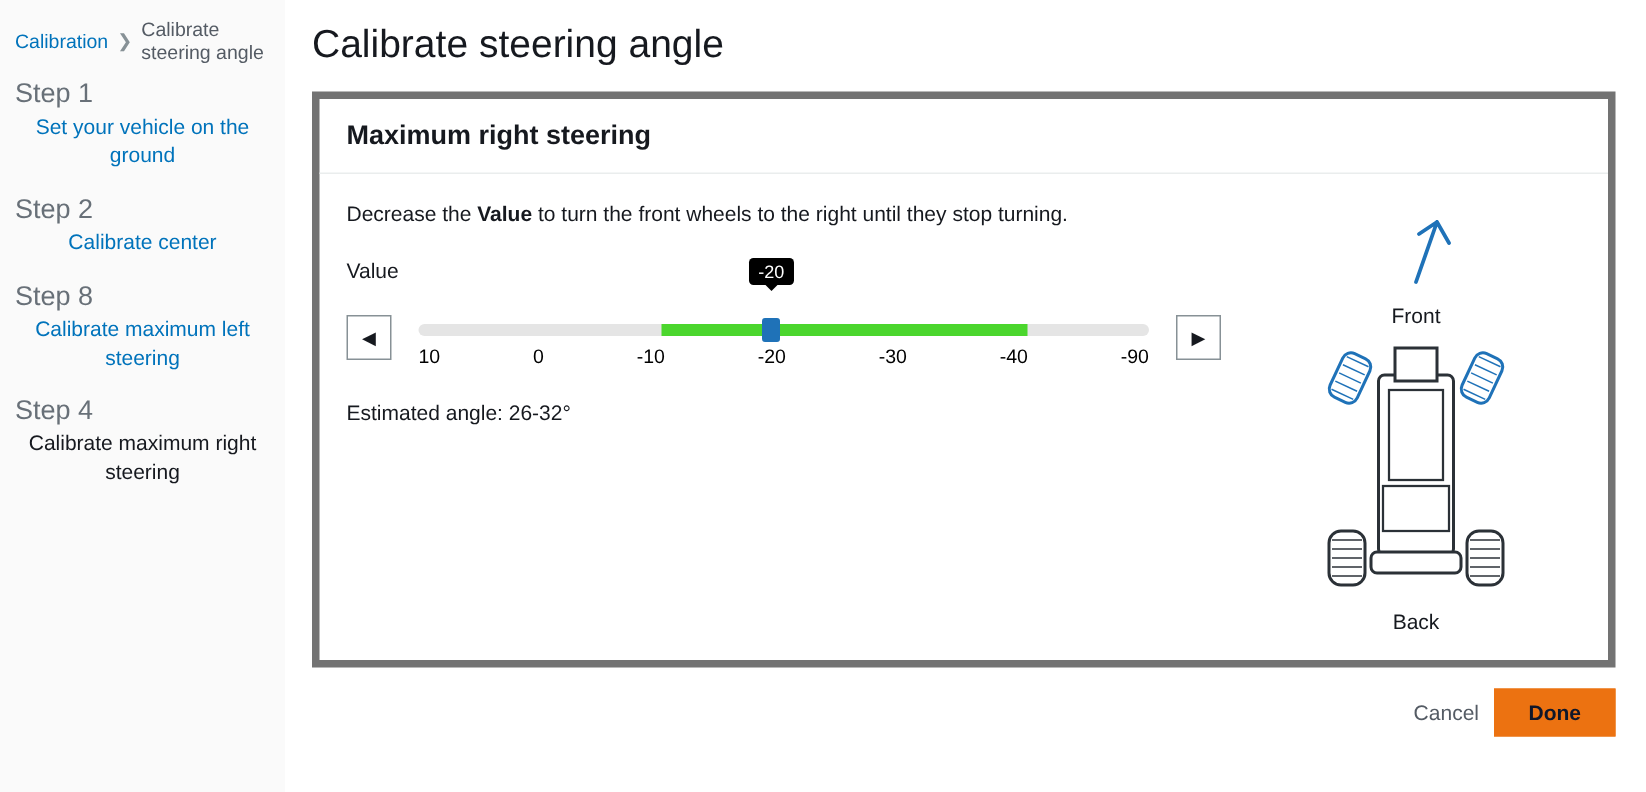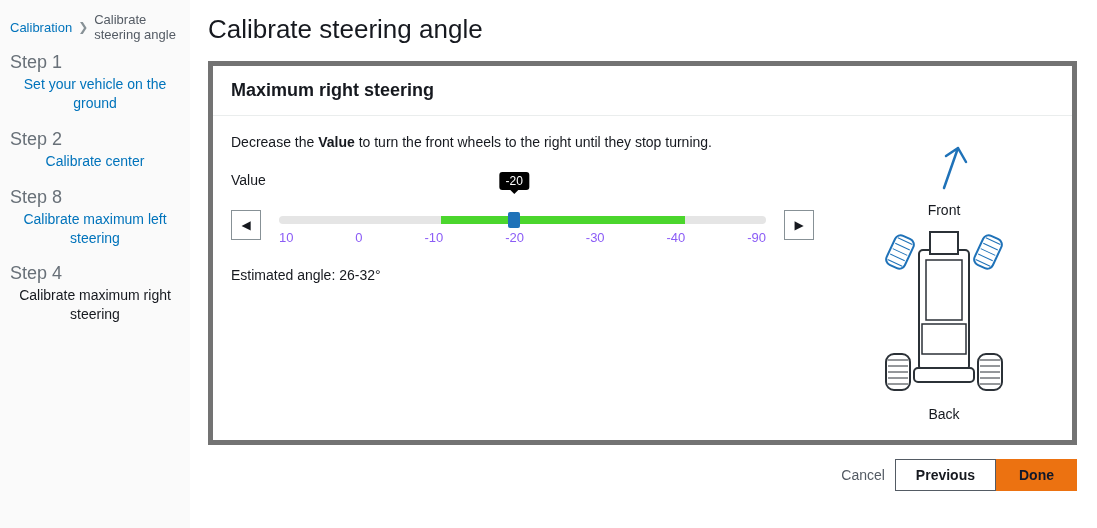--- a/index.html
+++ b/index.html
@@ -148,21 +148,21 @@
     left:50%;bottom:-4px;
     transform:translateX(-50%);
     border:4px solid transparent;
     border-top-color:#000;
     border-bottom:none;
   }
   .slider-ticks{
     display:flex;
     justify-content:space-between;
     font-size:13px;
-    color:#8b5cf6;
+    color:#000000;
     margin-top:6px;
     align-items:center;
   }
   .angle{
     font-size:14px;
   }
   
   .diagram{
     width:220px;
     display:flex;
@@ -319,17 +319,16 @@
               <line x1="-10" y1="12" x2="10" y2="12" stroke="#2b3137" stroke-width="1"></line>
             </g>
           </svg>
           <div class="dlabel">Back</div>
         </div>
       </div>
     </section>
 
     <div class="footer">
       <button class="btn-text">Cancel</button>
-      <button class="btn-outline">Previous</button>
       <button class="btn-primary">Done</button>
     </div>
   </main>
 </div>
 
 </body></html>

